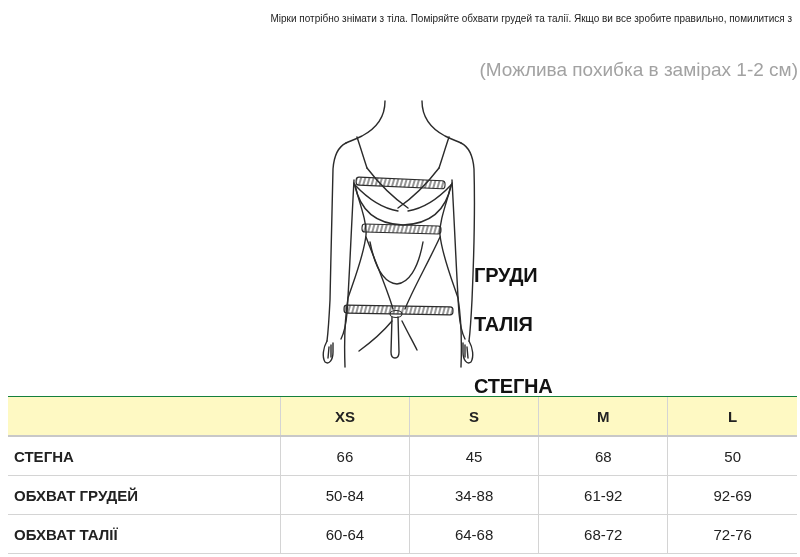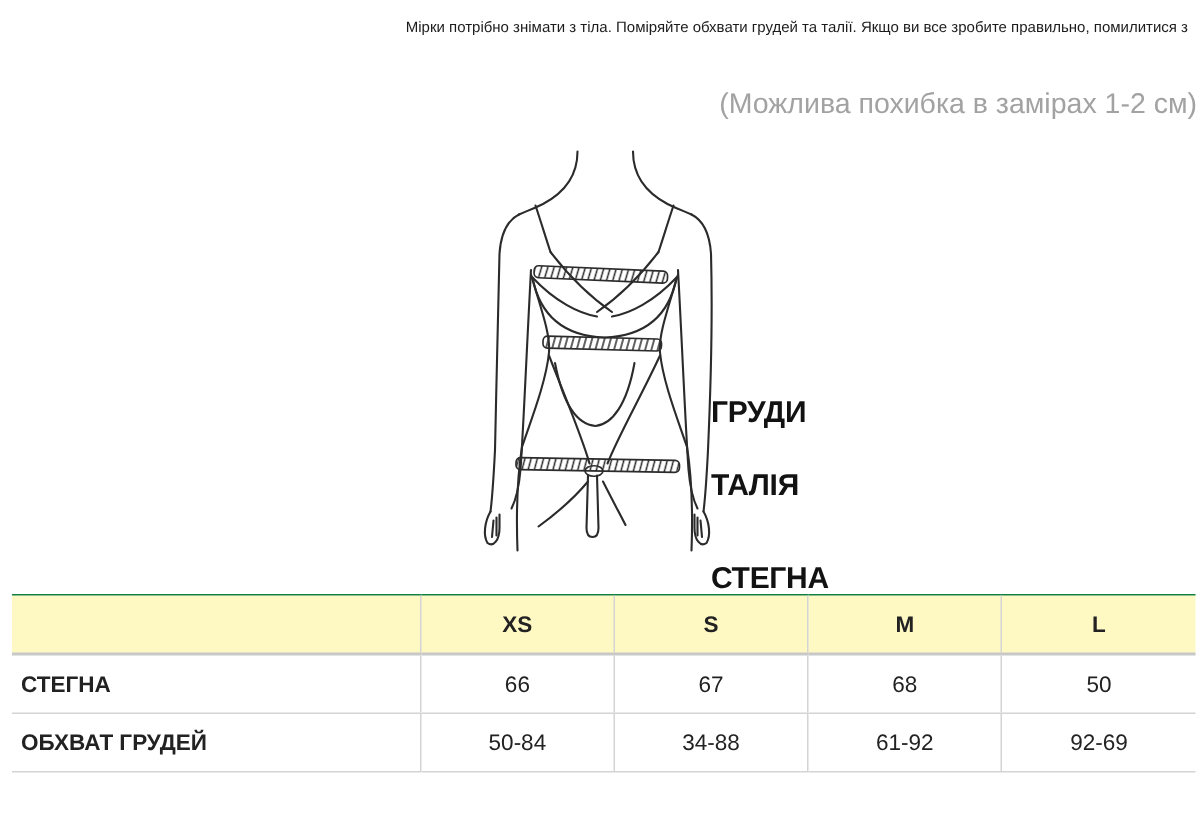--- a/index.html
+++ b/index.html
@@ -130,25 +130,32 @@
       <th>XS</th>
       <th>S</th>
       <th>M</th>
       <th>L</th>
     </tr>
   </thead>
   <tbody>
     <tr>
       <td class="row-label">СТЕГНА</td>
       <td>66</td>
-      <td>67</td>
+      <td>45</td>
       <td>68</td>
       <td>50</td>
     </tr>
     <tr>
       <td class="row-label">ОБХВАТ ГРУДЕЙ</td>
       <td>50-84</td>
       <td>34-88</td>
       <td>61-92</td>
       <td>92-69</td>
     </tr>
+    <tr>
+      <td class="row-label">ОБХВАТ ТАЛІЇ</td>
+      <td>60-64</td>
+      <td>64-68</td>
+      <td>68-72</td>
+      <td>72-76</td>
+    </tr>
   </tbody>
 </table>
 
 </body></html>

